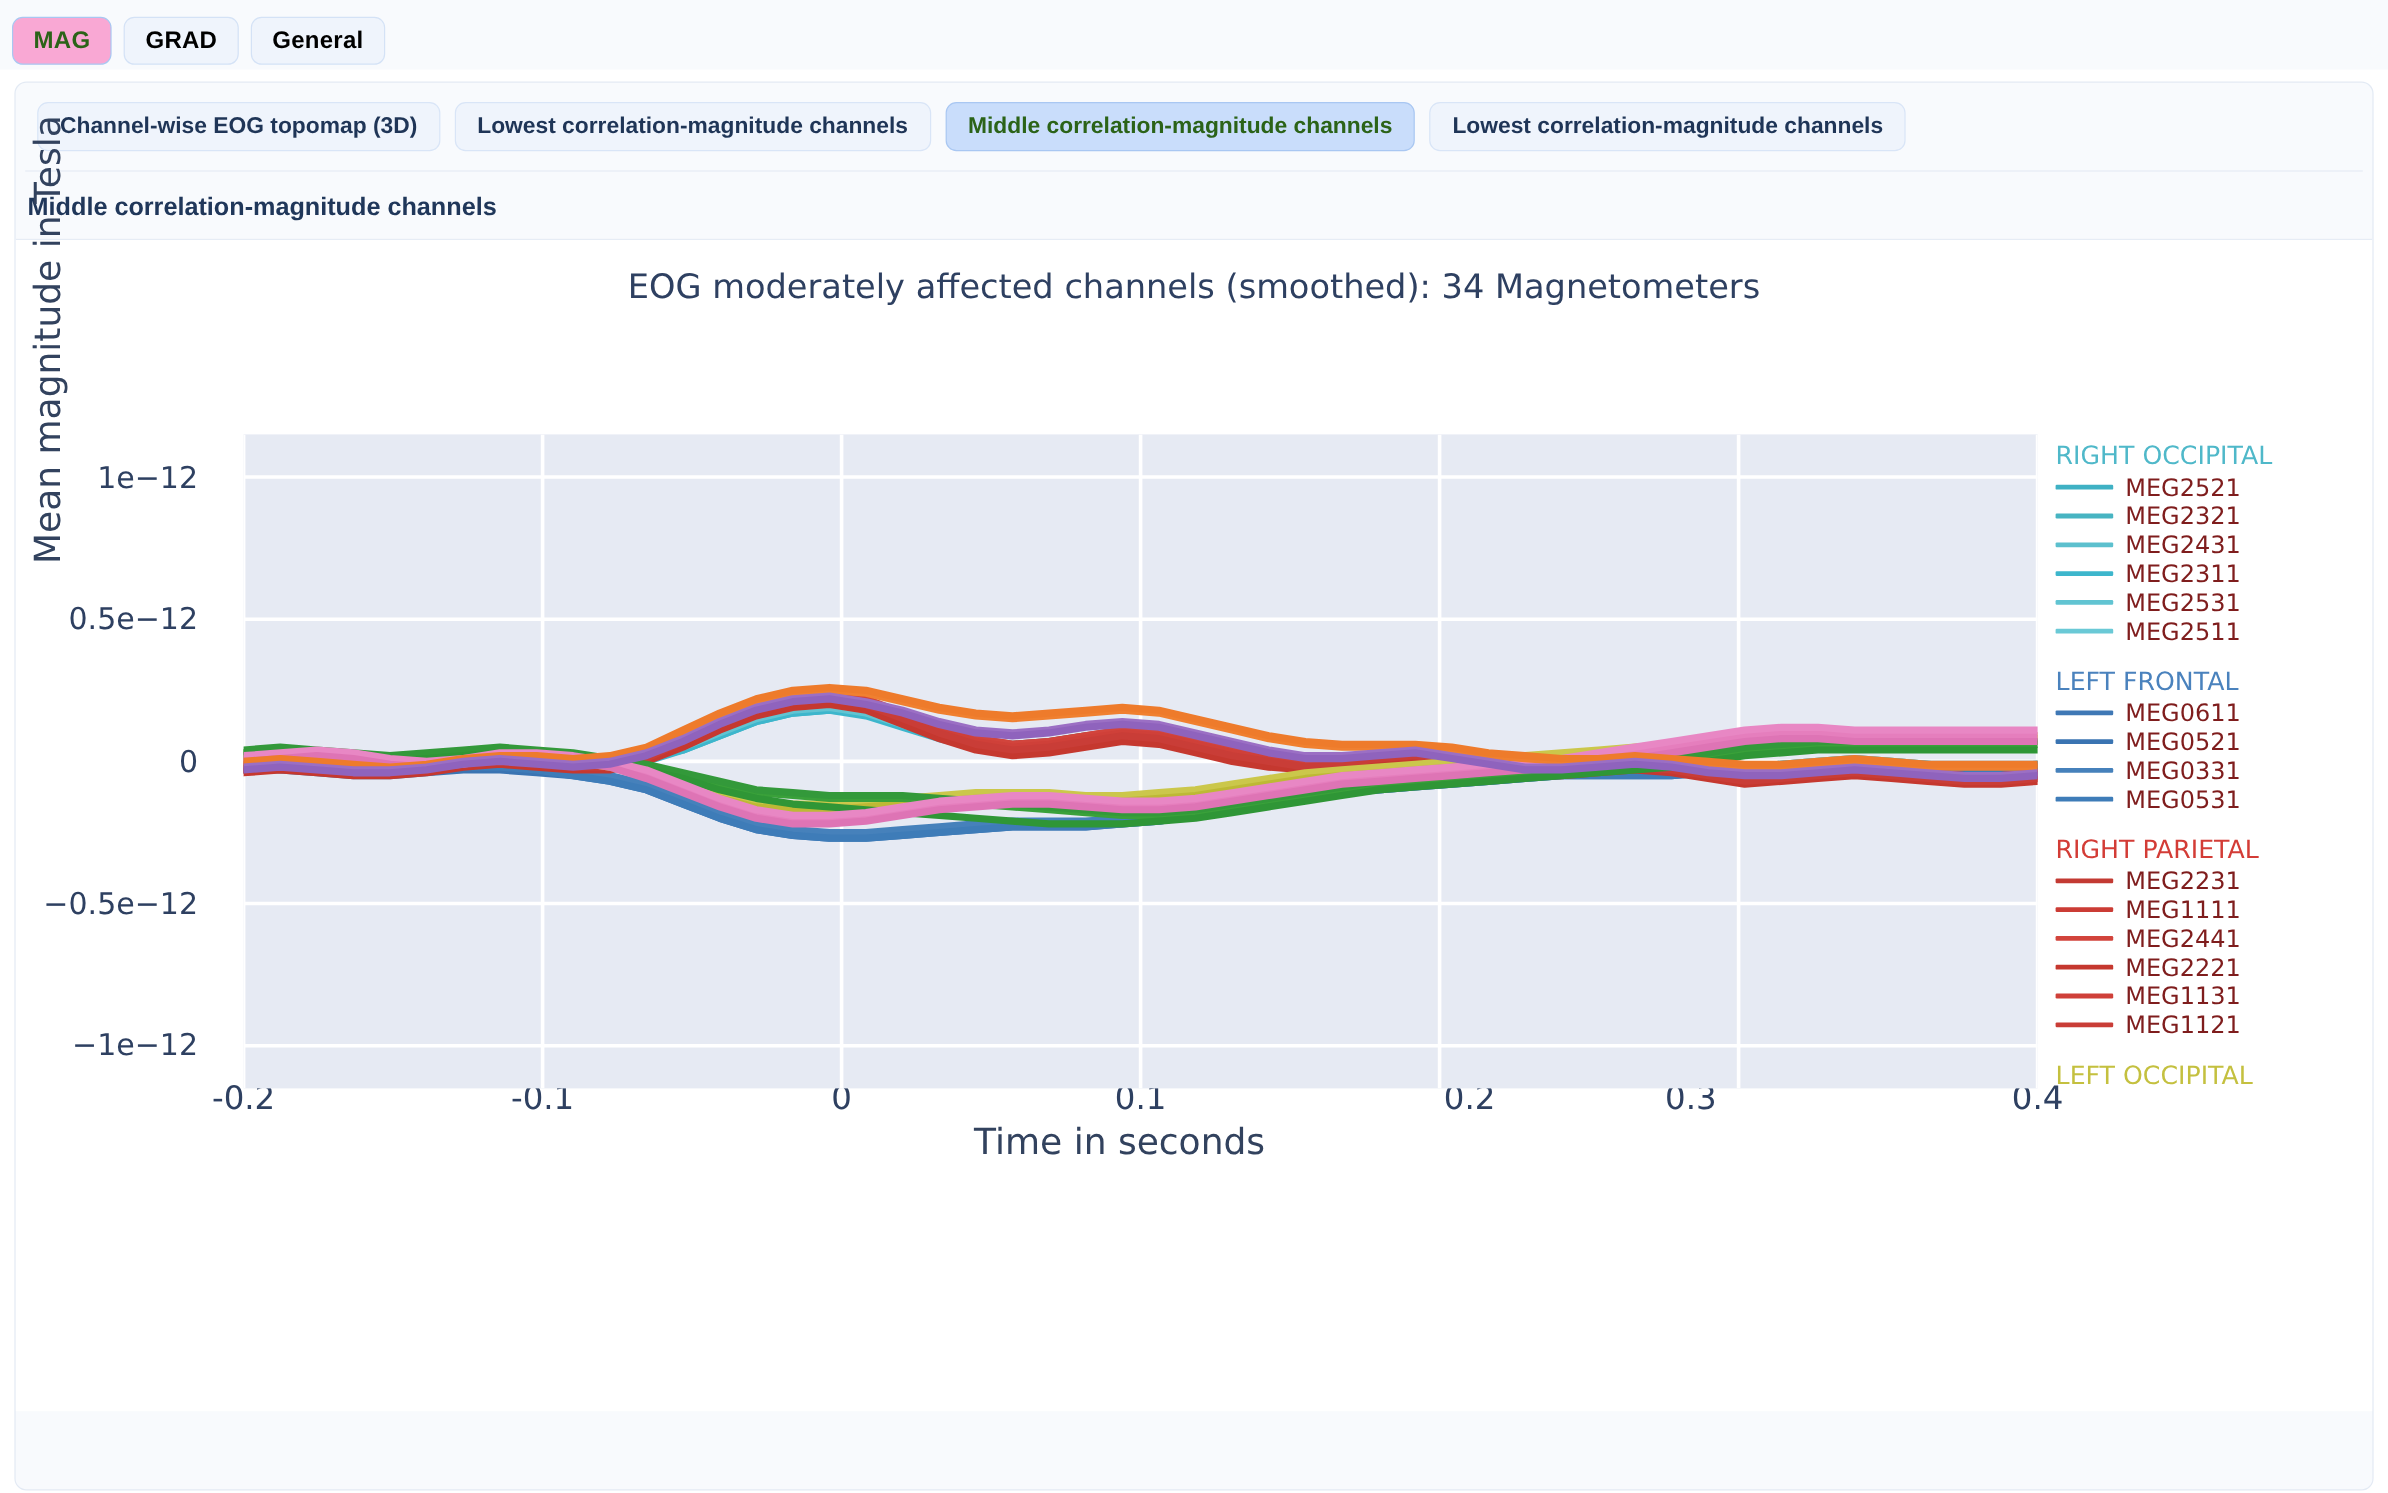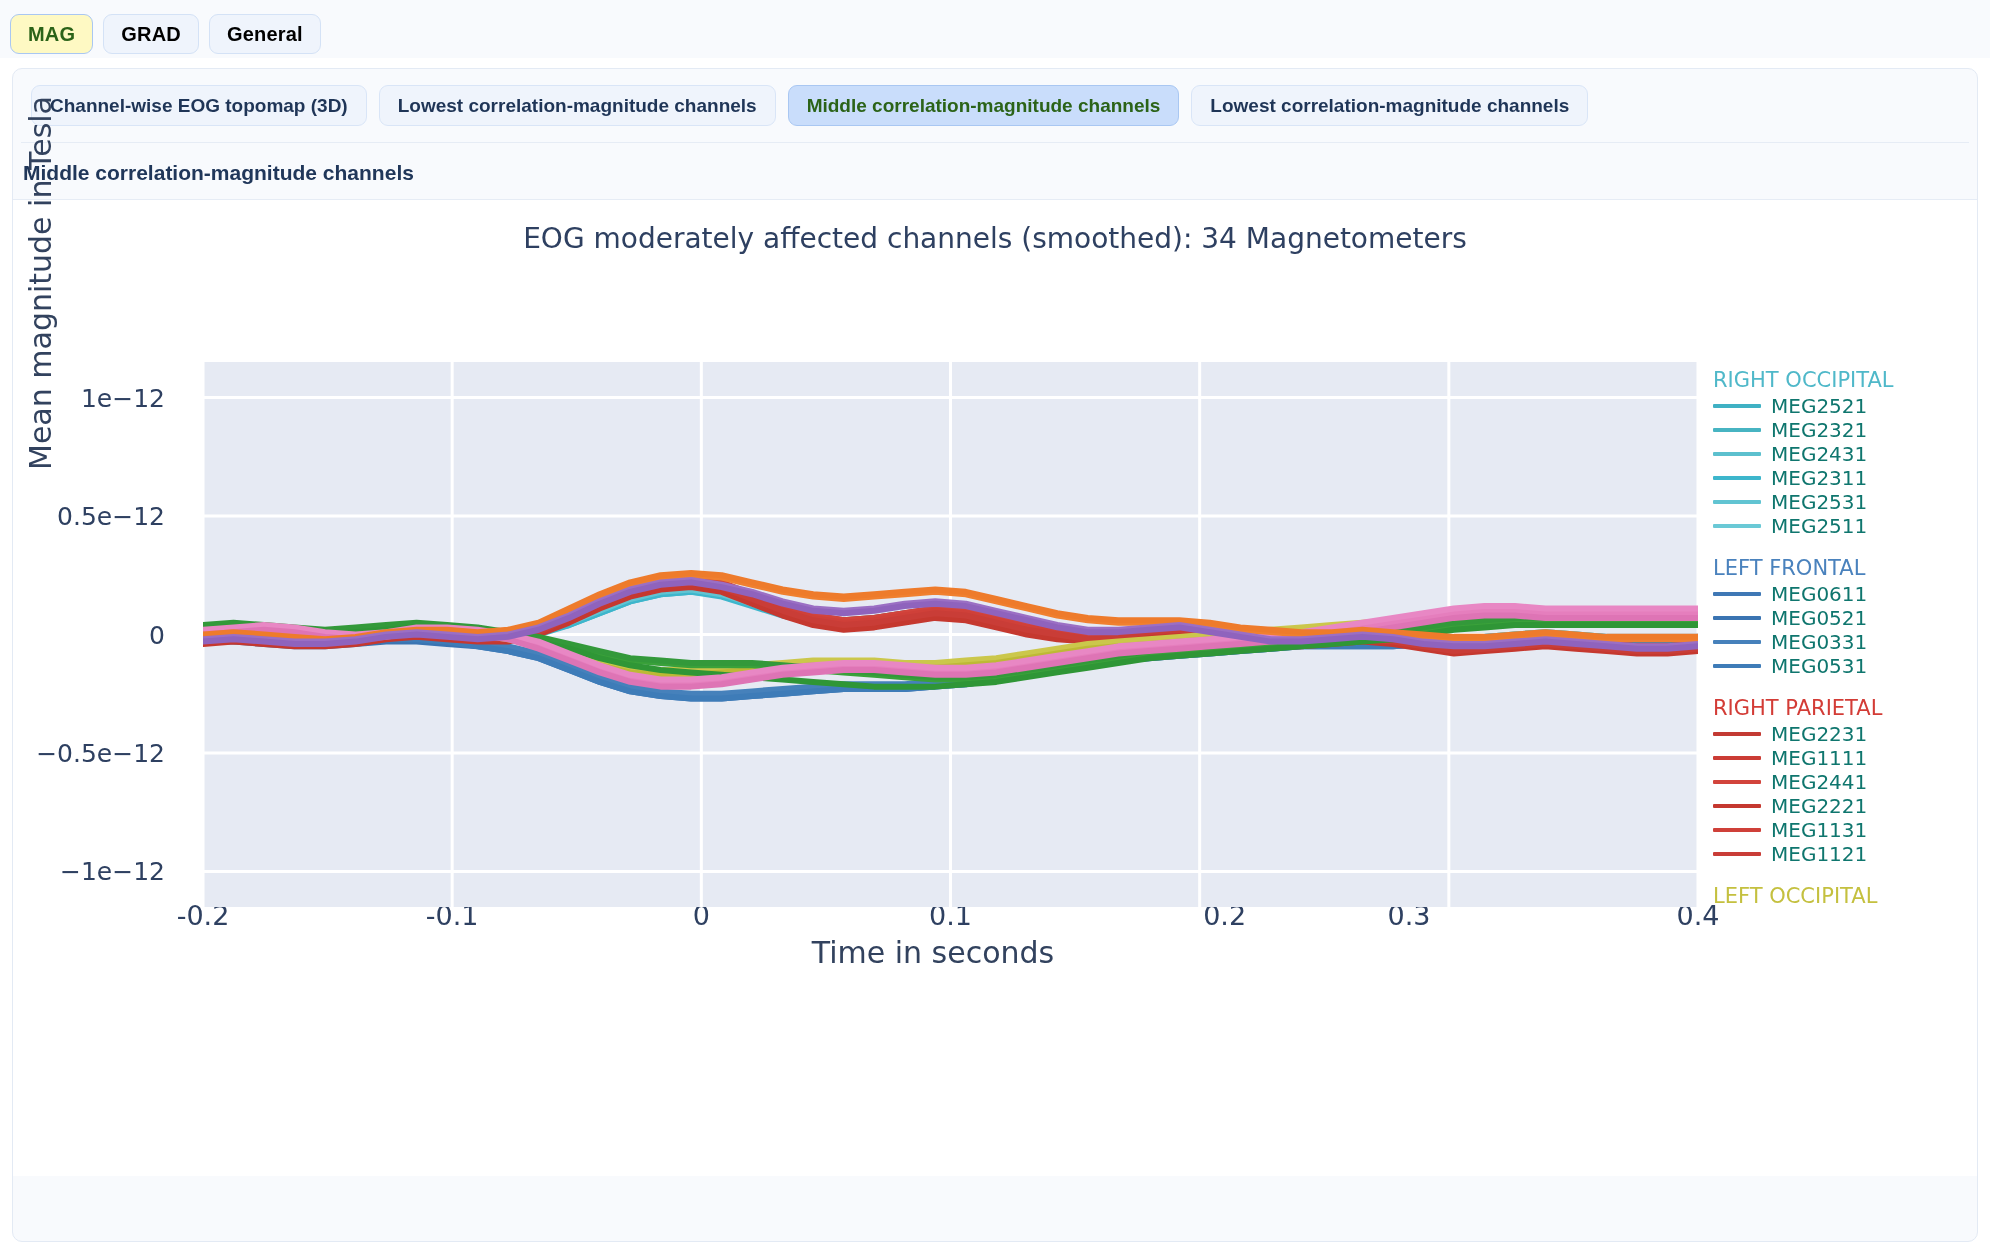--- a/index.html
+++ b/index.html
@@ -26,21 +26,21 @@
     font-weight: bold;
     letter-spacing: .2px;
     line-height: 1;
     background: #eff4fc;
     border: 1px solid #d4e2f6;
     color: #000000;
     white-space: nowrap;
     cursor: pointer;
   }
   .pill.active {
-    background: #fef9c3;
+    background: #f9a8d4;
     border: 1px solid #a9c7f2;
     color: #2b6318;
   }
 
   
   .tab-card {
     margin: 10px 12px 0 12px;
     border: 1px solid #e3eaf4;
     border-radius: 10px;
     background: #f8fafd;
@@ -141,21 +141,21 @@
   }
   .legend-item {
     display:flex; align-items:center; gap: 10px;
     height: 24px;
     white-space:nowrap;
   }
   .legend-swatch {
     width: 48px; height: 4px; border-radius:1px; flex:none;
   }
   .legend-label {
-    font-size: 20px; color:#0f766e;
+    font-size: 20px; color:#7f1d1d;
     font-family:"DejaVu Sans", sans-serif;
   }
   .legend-group { margin-bottom: 18px; }
 </style>
 </head>
 <body>
 
 <div class="page">
 
   <div class="pill-row">

